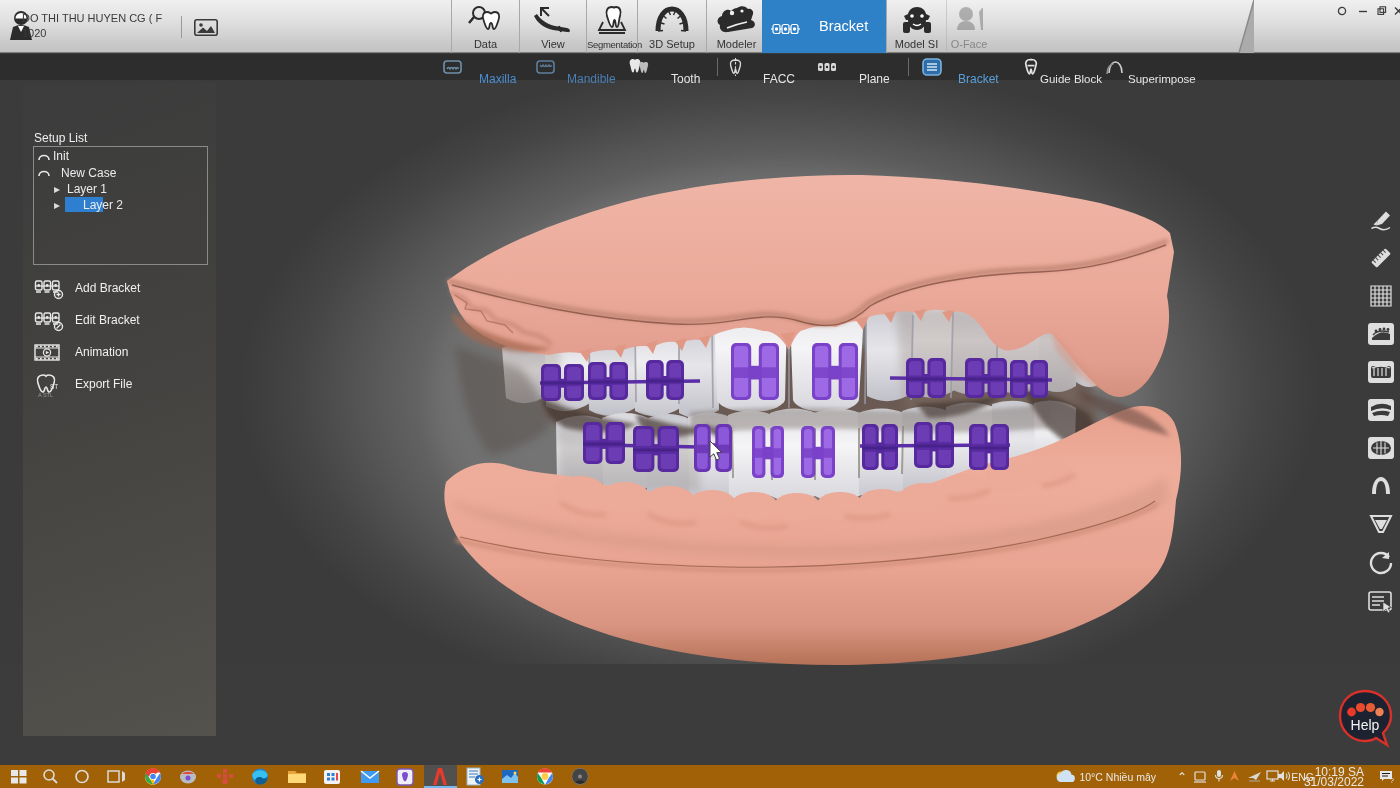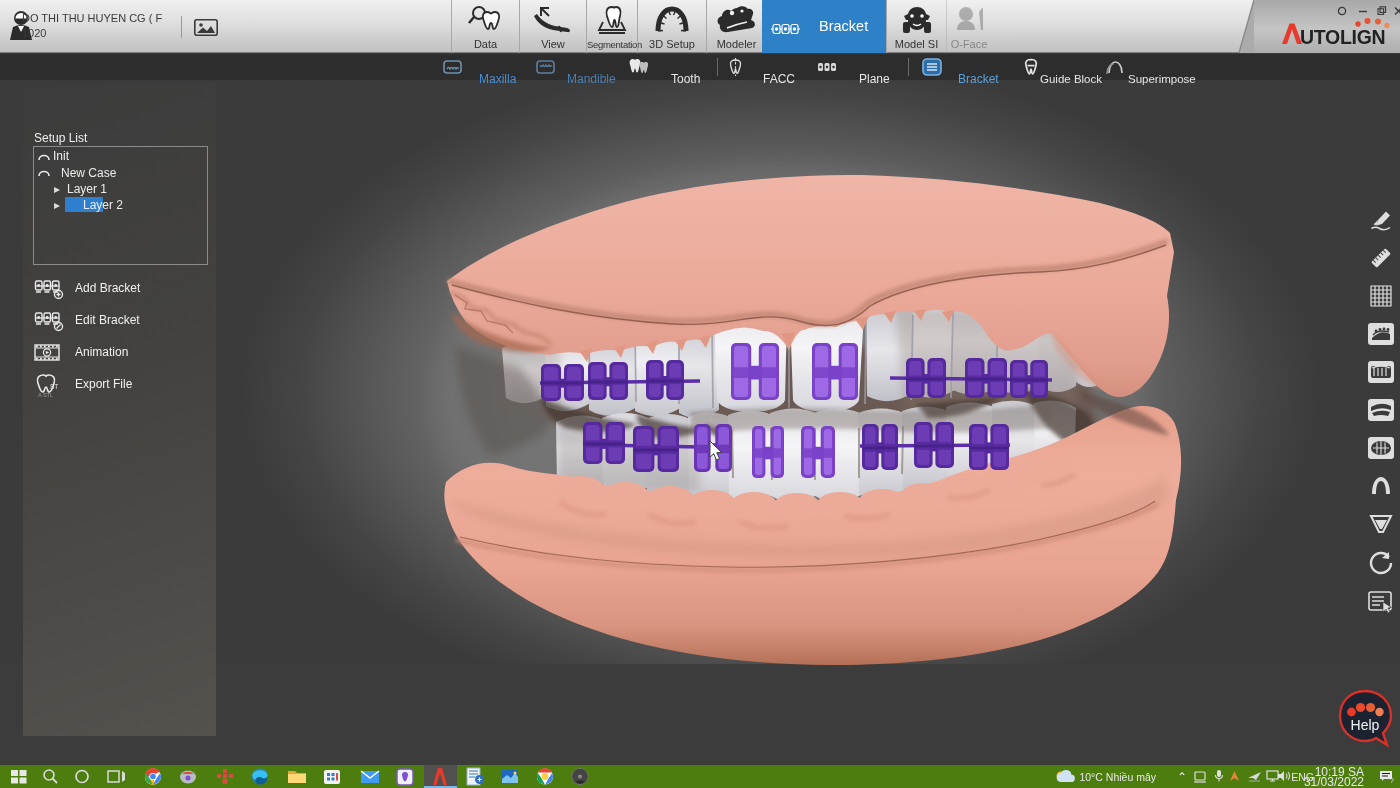--- a/index.html
+++ b/index.html
@@ -38,21 +38,21 @@
 #sel { position:absolute; left:42px; top:114px; width:38px; height:15px; background:#2e7fd0; }
 .toolrow { position:absolute; left:0; width:193px; height:22px; }
 .toolrow .ic { position:absolute; left:11px; top:0; }
 .toolrow .tx { position:absolute; left:52px; top:3px; font-size:12px; color:#f0f0f0; }
 
 #righticons { position:absolute; right:4px; top:128px; width:30px; }
 #righticons svg { display:block; margin:0 auto 14px auto; }
 
 #help { position:absolute; left:1337px; top:609px; width:57px; height:61px; }
 
-#taskbar { position:absolute; left:0; top:765px; width:1400px; height:23px; background:#4d7c0f; }
+#taskbar { position:absolute; left:0; top:765px; width:1400px; height:23px; background:#a16207; }
 .tb { position:absolute; top:0; width:24px; height:23px; }
 #tray { position:absolute; right:0; top:0; height:23px; font-size:11px; color:#e8e8e8; }
 </style>
 </head>
 <body>
 <div id="app">
   <div id="viewport">
     <svg id="model" width="1400" height="685" viewBox="0 80 1400 685" style="position:absolute;left:0;top:0;">
       <defs>
         <linearGradient id="gUp" x1="0" y1="0" x2="0" y2="1">
@@ -561,30 +561,20 @@
       <div class="lbl">Model SI</div>
     </div>
     <div class="topbtn" style="left:946px; width:45px; opacity:.45;">
       <svg width="36" height="34" viewBox="0 0 36 34">
         <circle cx="15" cy="10" r="7" fill="#6a6a6a"></circle>
         <path d="M6 26 c0 -6 4 -9 9 -9 c5 0 9 3 9 9 Z" fill="#6a6a6a"></path>
         <path d="M28 8 l3 -4 1 0 0 22 -2 0 Z" fill="#6a6a6a"></path>
       </svg>
       <div class="lbl">O-Face</div>
     </div>
-    <div id="logo-area">
-      <svg width="146" height="53" viewBox="0 0 146 53">
-        <path d="M28 44 L35.5 23.5 L40.5 23.5 L48 44 L43 44 L38 29.5 L33 44 Z" fill="#e8392b"></path>
-        <text x="46" y="44" font-size="19.5" font-weight="bold" fill="#222" letter-spacing="-0.3" font-family="Liberation Sans, sans-serif">UTOLIGN</text>
-        <circle cx="104" cy="24" r="2.7" fill="#e8432b"></circle>
-        <circle cx="113.5" cy="21" r="3" fill="#e85230"></circle>
-        <circle cx="124" cy="21.5" r="3" fill="#e86038"></circle>
-        <circle cx="133" cy="25.5" r="2.7" fill="#ef8c55"></circle>
-      </svg>
-    </div>
     <svg id="diag" style="position:absolute;right:146px;top:0" width="30" height="53" viewBox="0 0 30 53">
       <path d="M30 0 L15 53 L30 53 Z" fill="#ababab"></path>
       <path d="M30 0 L15 53" stroke="#8a8a8a" stroke-width="1.5"></path>
     </svg>
     <div id="winctl" style="position:absolute;right:0;top:3px;width:64px;height:12px;">
       <svg width="64" height="12" viewBox="0 0 64 12">
         <circle cx="6" cy="6" r="3.6" fill="none" stroke="#3a3a3a" stroke-width="1.3"></circle>
         <path d="M23 6.5 L31 6.5" stroke="#3a3a3a" stroke-width="1.4"></path>
         <rect x="42" y="3.8" width="5.6" height="5.6" fill="none" stroke="#3a3a3a" stroke-width="1.1"></rect>
         <rect x="44" y="1.8" width="5.6" height="5.6" fill="none" stroke="#3a3a3a" stroke-width="1.1"></rect>

